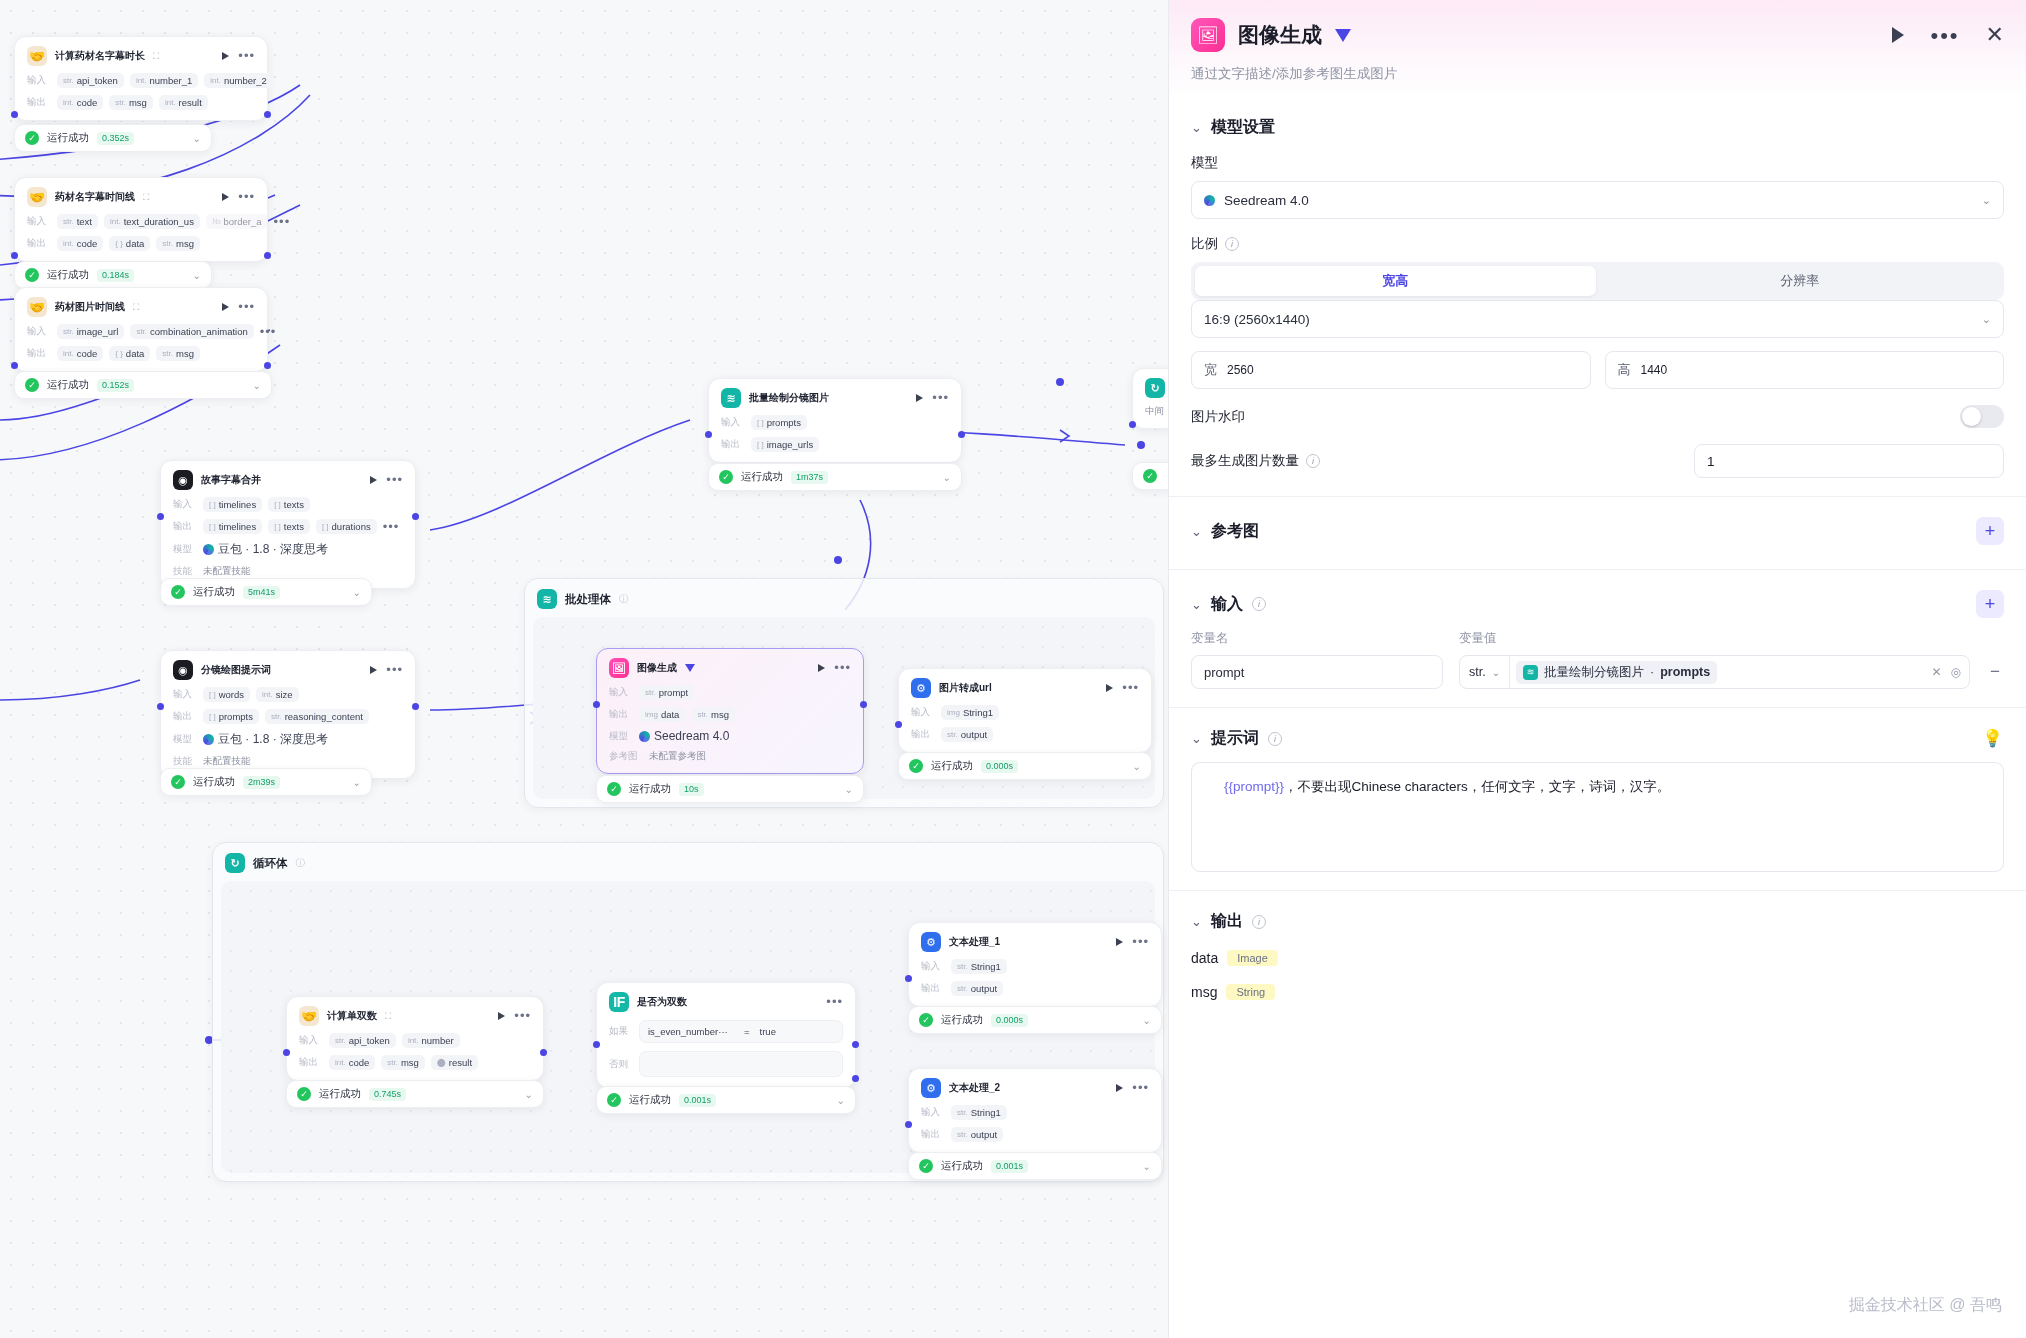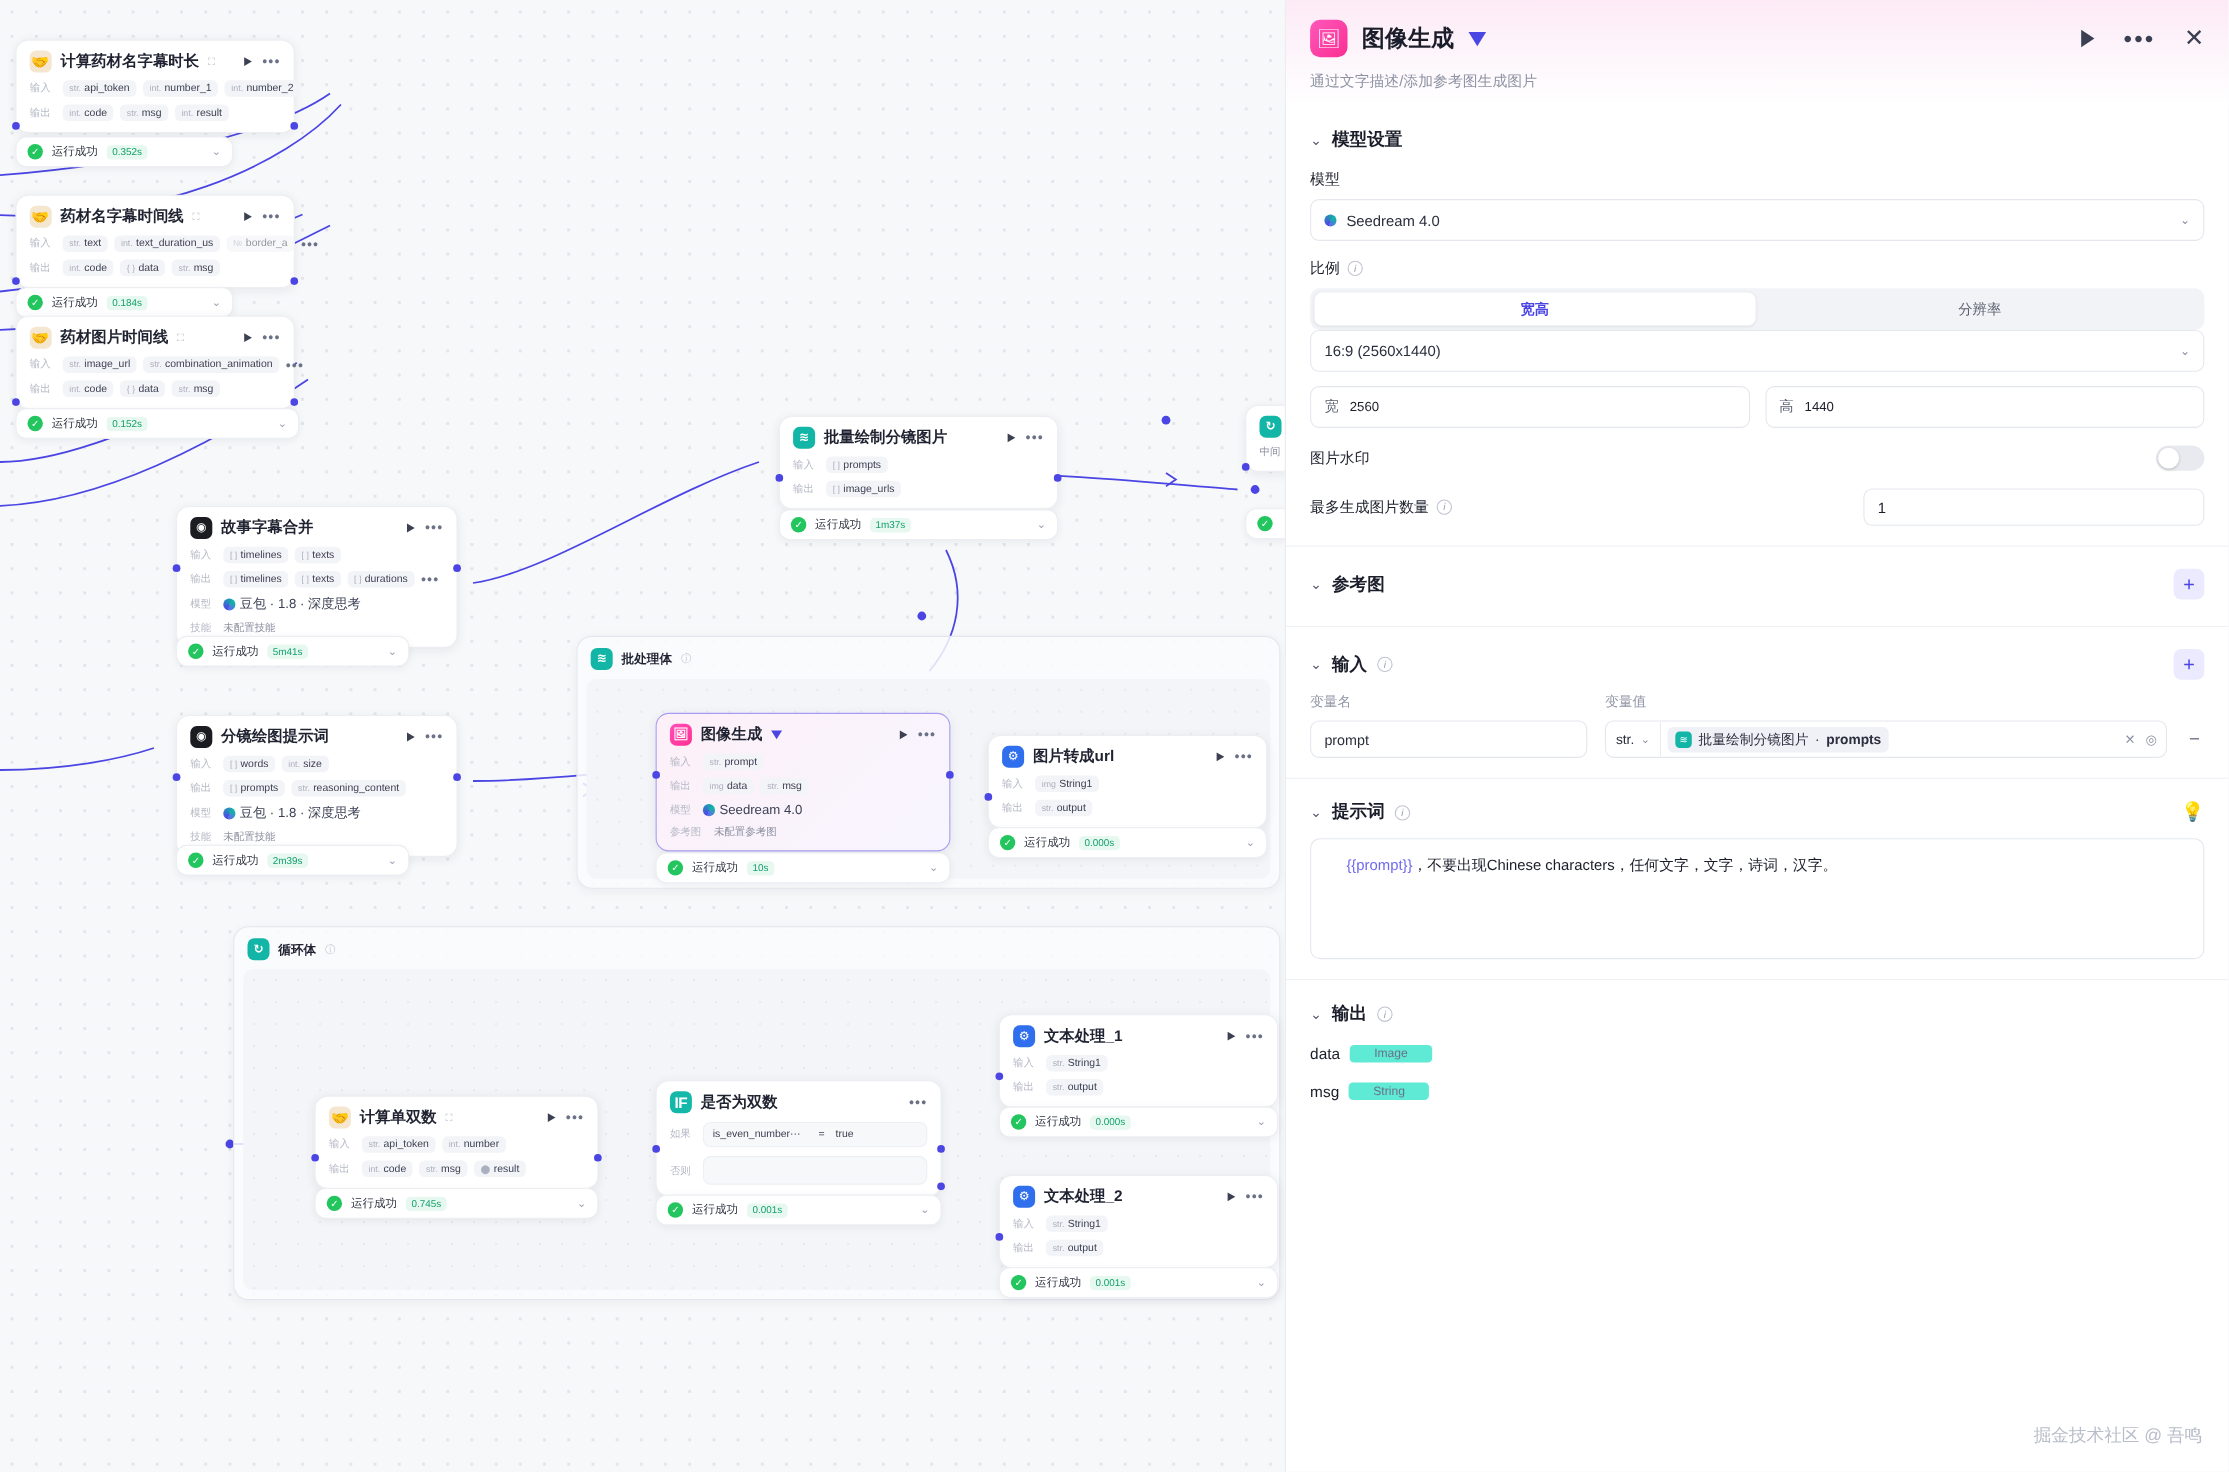--- a/index.html
+++ b/index.html
@@ -35,21 +35,21 @@
     display: flex; align-items: center; justify-content: center;
     font-size: 11px; color: #fff; font-weight: bold; line-height: 1;
   }
   .n-ico.plugin { background: #f4e6cf; font-size: 13px; }
   .n-ico.llm { background: #1b1b22; }
   .n-ico.batch { background: #13b5a6; }
   .n-ico.loop { background: #13b5a6; }
   .n-ico.if { background: #14b8a8; font-size: 14px; letter-spacing:-.5px;}
   .n-ico.text { background: #2f6fed; }
   .n-ico.img { background: linear-gradient(135deg,#ff4fb8,#ff2f92); }
-  .n-title { font-size: 14px; color: #1f2230; font-weight: 600; white-space: nowrap; }
+  .n-title { font-size: 10px; color: #1f2230; font-weight: 600; white-space: nowrap; }
   .n-badge { font-size: 9px; color: #b8bcc8; }
   .n-actions { margin-left: auto; display: flex; align-items: center; gap: 9px; color: #3c4152; }
   .play { width: 0; height: 0; border-left: 7px solid #3c4152; border-top: 4.5px solid transparent; border-bottom: 4.5px solid transparent; }
   .dots { font-size: 13px; letter-spacing: 1px; color: #6b7186; line-height: .6; }
 
   .n-row { display: flex; align-items: center; gap: 6px; margin-top: 7px; }
   .n-key { font-size: 9.5px; color: #b6bac6; flex: 0 0 auto; width: 24px; }
   .pill {
     display: inline-flex; align-items: center; gap: 3px;
     background: #f3f4f7; border-radius: 5px; padding: 2px 6px;
@@ -214,21 +214,21 @@
   .vminus { width: 18px; text-align: center; color: #6b7186; font-size: 17px; cursor: pointer; }
 
   .ta {
     margin-top: 13px; border: 1px solid #e4e7ee; border-radius: 9px;
     min-height: 110px; padding: 13px 32px; font-size: 13.5px; line-height: 1.7; color: #1b1d2a;
   }
   .ta .tpl { color: #6f69ee; }
 
   .outrow { display: flex; align-items: center; gap: 9px; margin-top: 18px; }
   .outname { font-size: 14px; color: #1b1d2a; }
-  .outtype { font-size: 11px; color: #6b7186; background: #5eead4; border-radius: 4px; padding: 2px 22px; }
+  .outtype { font-size: 11px; color: #6b7186; background: #fef9c3; border-radius: 4px; padding: 2px 10px; }
 
   .wm { position: absolute; right: 24px; bottom: 22px; font-size: 16px; color: #b9bdc9; }
 </style>
 </head>
 <body>
 
 <div class="app">
 
   <div class="canvas">
 

